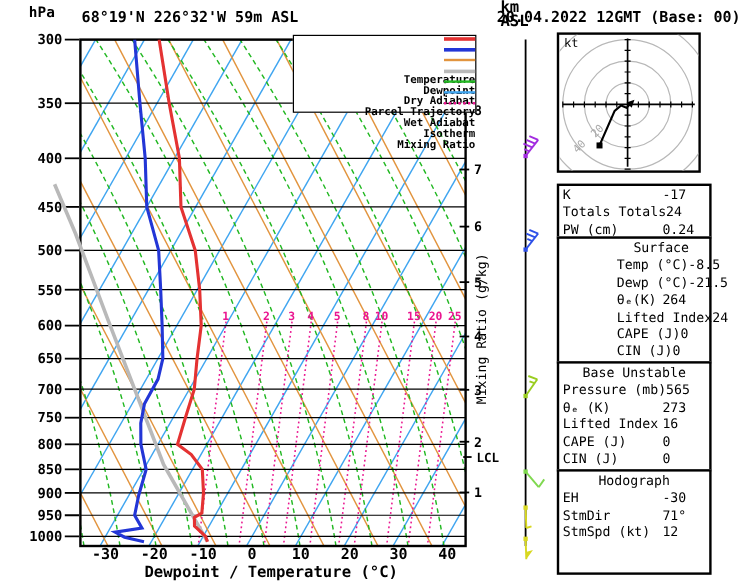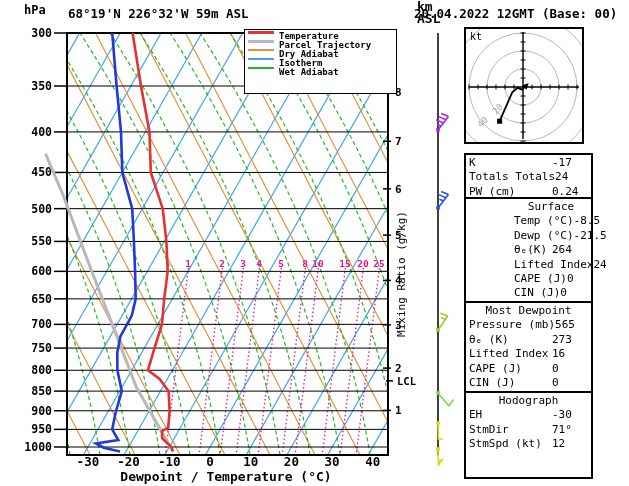--- a/index.html
+++ b/index.html
@@ -7,21 +7,21 @@
   .figure { position:relative; width:629px; height:486px; background:#fff;
             font-family:"DejaVu Sans Mono", "Liberation Mono", monospace; color:#000; overflow:hidden;margin-left:10px; }
   .hd { position:absolute; font-weight:bold; white-space:pre; }
   .hpa { left:14px; top:3px; font-size:12px; }
   .station { left:58px; top:6px; font-size:12.5px; }
   .kmasl { left:407px; top:1px; font-size:13px; line-height:12px; }
   .datetime { left:404px; top:6px; width:224px; font-size:12.5px; }
   #skewt { position:absolute; left:0; top:0; }
   #legend { position:absolute; left:234px; top:29px; width:153px; height:65px;
             background:#fff; border:1.5px solid #000; padding-top:1px; z-index:5; }
-  .lgrow { height:9px; display:flex; align-items:flex-start; gap:5px; padding-left:3px; }
+  .lgrow { height:9px; display:flex; align-items:flex-end; gap:5px; padding-left:3px;flex-direction:column; }
   .lgswatch { width:26px; flex:0 0 26px; }
   .lglabel { font-size:9px; font-weight:bold; white-space:pre; }
   #hodo { position:absolute; left:454px; top:27px; width:120px; height:117px;
           border:2px solid #000; background:#fff; }
   .ktlab { position:absolute; left:4px; top:2px; font-size:10px; font-weight:normal; }
   .tbox { position:absolute; left:454px; width:129px; border:2px solid #000; background:#fff;
           font-size:11px; padding:1px 3px; }
   .trow { display:flex; line-height:14.4px; white-space:pre; }
   .tlbl { flex:1; }
   .tval { width:36px; flex:0 0 36px; }
@@ -245,34 +245,42 @@
         </g>
       </g>
     </svg>
 
   <div id="legend">
       <div class="lgrow">
         <div class="lgswatch" style="border-top: 3px solid rgb(228, 50, 50);"></div>
         <span class="lglabel">Temperature</span>
       </div>
       <div class="lgrow">
+        <div class="lgswatch" style="border-top: 3px solid rgb(35, 54, 214);"></div>
+        <span class="lglabel">Dewpoint</span>
+      </div>
+      <div class="lgrow">
+        <div class="lgswatch" style="border-top: 2px solid rgb(226, 148, 62);"></div>
+        <span class="lglabel">Dry Adiabat</span>
+      </div>
+      <div class="lgrow">
         <div class="lgswatch" style="border-top: 3px solid rgb(185, 185, 185);"></div>
         <span class="lglabel">Parcel Trajectory</span>
       </div>
       <div class="lgrow">
-        <div class="lgswatch" style="border-top: 2px solid rgb(226, 148, 62);"></div>
-        <span class="lglabel">Dry Adiabat</span>
+        <div class="lgswatch" style="border-top: 2px solid rgb(34, 184, 34);"></div>
+        <span class="lglabel">Wet Adiabat</span>
       </div>
       <div class="lgrow">
         <div class="lgswatch" style="border-top: 2px solid rgb(63, 165, 240);"></div>
         <span class="lglabel">Isotherm</span>
       </div>
       <div class="lgrow">
-        <div class="lgswatch" style="border-top: 2px solid rgb(34, 184, 34);"></div>
-        <span class="lglabel">Wet Adiabat</span>
+        <div class="lgswatch" style="border-top: 2px dotted rgb(234, 22, 144);"></div>
+        <span class="lglabel">Mixing Ratio</span>
       </div>
     </div>
 
   <div id="hodo">
     <svg id="hodosvg" width="116" height="113">
         <circle cx="57" cy="58" r="18" fill="none" stroke="#b8b8b8" stroke-width="1"></circle>
         <circle cx="57" cy="58" r="36" fill="none" stroke="#b8b8b8" stroke-width="1"></circle>
         <circle cx="57" cy="58" r="54" fill="none" stroke="#b8b8b8" stroke-width="1"></circle>
         <circle cx="57" cy="58" r="72" fill="none" stroke="#b8b8b8" stroke-width="1"></circle>
         <line x1="3" y1="58" x2="113" y2="58" stroke="#000" stroke-width="1.4"></line>
@@ -319,21 +327,21 @@
       <div class="tbox" style="top: 197px; height: 106px; padding-left: 48px;">
         <div class="ttitle">Surface</div>
         <div class="trow"><div class="tlbl">Temp (°C)</div><div class="tval">-8.5</div></div>
         <div class="trow"><div class="tlbl">Dewp (°C)</div><div class="tval">-21.5</div></div>
         <div class="trow"><div class="tlbl">θₑ(K)</div><div class="tval">264</div></div>
         <div class="trow"><div class="tlbl">Lifted Index</div><div class="tval">24</div></div>
         <div class="trow"><div class="tlbl">CAPE (J)</div><div class="tval">0</div></div>
         <div class="trow"><div class="tlbl">CIN (J)</div><div class="tval">0</div></div>
       </div>
       <div class="tbox" style="top: 301px; height: 92px;">
-        <div class="ttitle">Most Dewpoint</div>
+        <div class="ttitle">Base Unstable</div>
         <div class="trow"><div class="tlbl">Pressure (mb)</div><div class="tval">565</div></div>
         <div class="trow"><div class="tlbl">θₑ (K)</div><div class="tval">273</div></div>
         <div class="trow"><div class="tlbl">Lifted Index</div><div class="tval">16</div></div>
         <div class="trow"><div class="tlbl">CAPE (J)</div><div class="tval">0</div></div>
         <div class="trow"><div class="tlbl">CIN (J)</div><div class="tval">0</div></div>
       </div>
       <div class="tbox" style="top: 391px; height: 88px;">
         <div class="ttitle">Hodograph</div>
         <div class="trow"><div class="tlbl">EH</div><div class="tval">-30</div></div>
         <div class="trow"><div class="tlbl">StmDir</div><div class="tval">71°</div></div>

